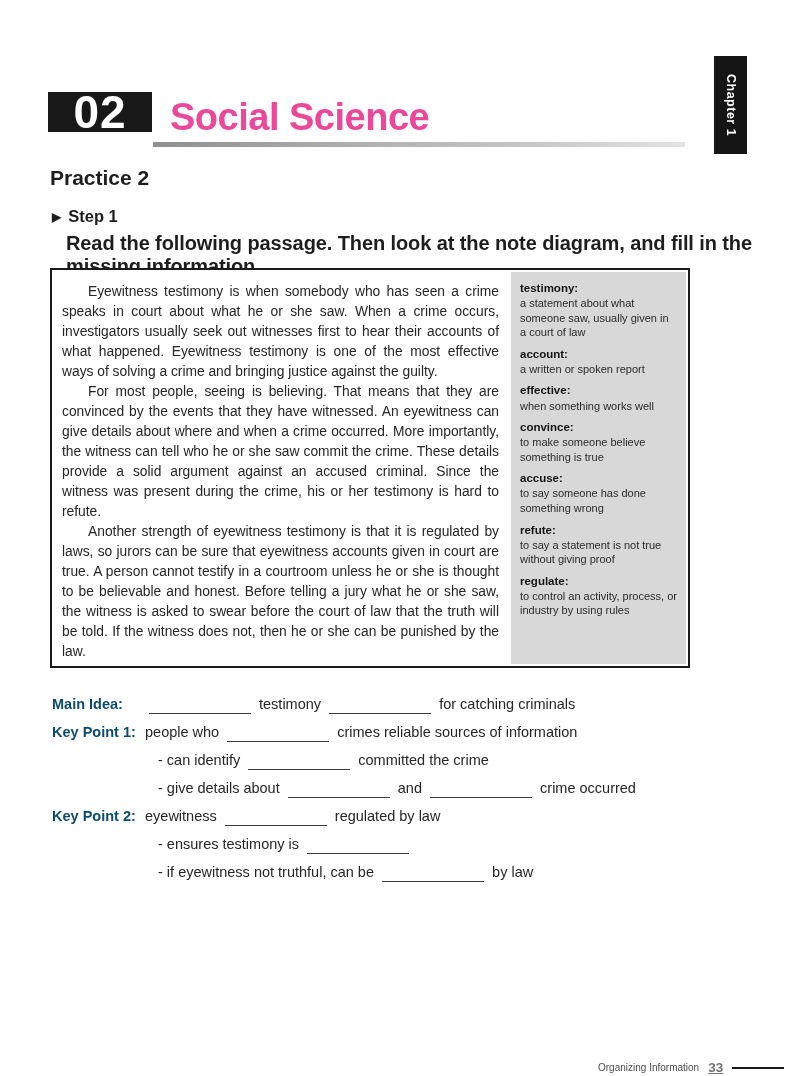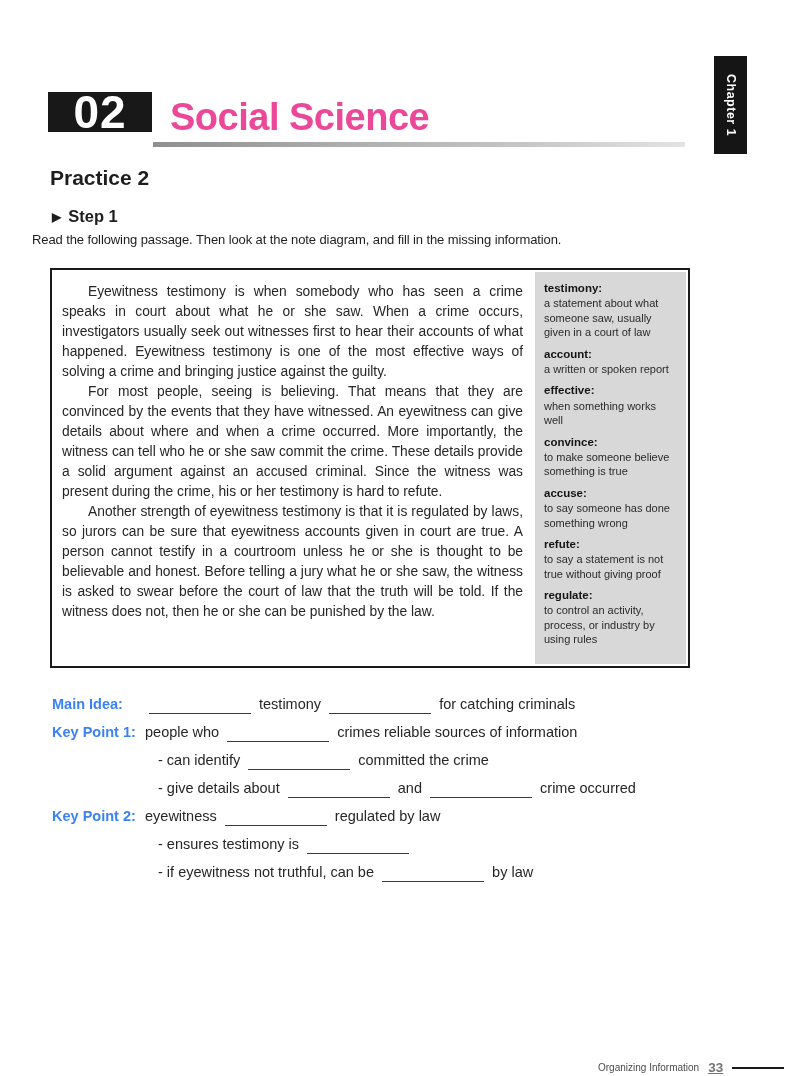--- a/index.html
+++ b/index.html
@@ -65,24 +65,24 @@
   .step-row {
     position: absolute;
     left: 52px; top: 207px;
     display: flex; align-items: center; gap: 7px;
     font-size: 16.5px; font-weight: bold;
   }
   .step-arrow { font-size: 12px; line-height: 1; }
 
   .instruction {
     position: absolute;
-    left: 32px; top: 232px;
+    left: 66px; top: 232px;
     width: 700px;
-    font-size: 13px;
-    font-weight: normal;
+    font-size: 20px;
+    font-weight: bold;
     letter-spacing: -0.1px;
   }
 
   
   .passage-box {
     position: absolute;
     left: 50px; top: 268px;
     width: 640px; height: 400px;
     border: 2px solid #1a1a1a;
     display: flex;
@@ -91,41 +91,41 @@
   .passage-col {
     flex: 1;
     padding: 12px 10px 8px 10px;
     font-size: 13.8px;
     line-height: 1.45;
     text-align: justify;
     color: #262626;
   }
   .passage-col p { text-indent: 26px; }
   .glossary {
-    width: 151px;
+    width: 175px;
     margin: 2px;
     background: #d8d8d8;
     padding: 9px 9px;
     font-size: 11px;
     line-height: 1.32;
     color: #2a2a2a;
   }
   .glossary .entry { margin-bottom: 7px; }
   .glossary .term { font-weight: bold; font-size: 11.5px; color: #141414; }
 
   
   .notes {
     position: absolute;
     left: 52px; top: 695px;
     width: 710px;
     font-size: 14.5px;
     color: #262626;
   }
   .note-row { display: flex; margin-bottom: 9px; line-height: 19px; }
-  .note-label { width: 93px; font-weight: bold; flex-shrink: 0; color: #3b82f6; }
+  .note-label { width: 93px; font-weight: bold; flex-shrink: 0; color: #0c4a6e; }
   .note-content { flex: 1; }
   .note-sub { padding-left: 106px; }
   .blank {
     display: inline-block;
     width: 102px;
     height: 15px;
     border-bottom: 1.6px solid #3a3a3a;
     vertical-align: bottom;
     margin: 0 4px;
   }

